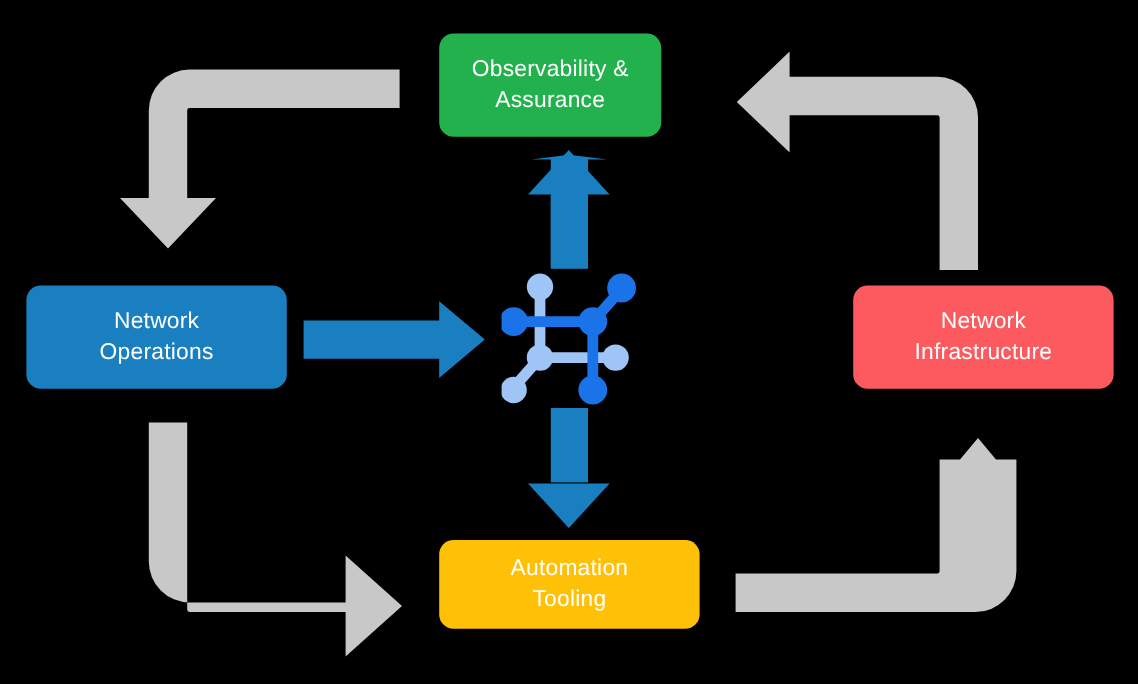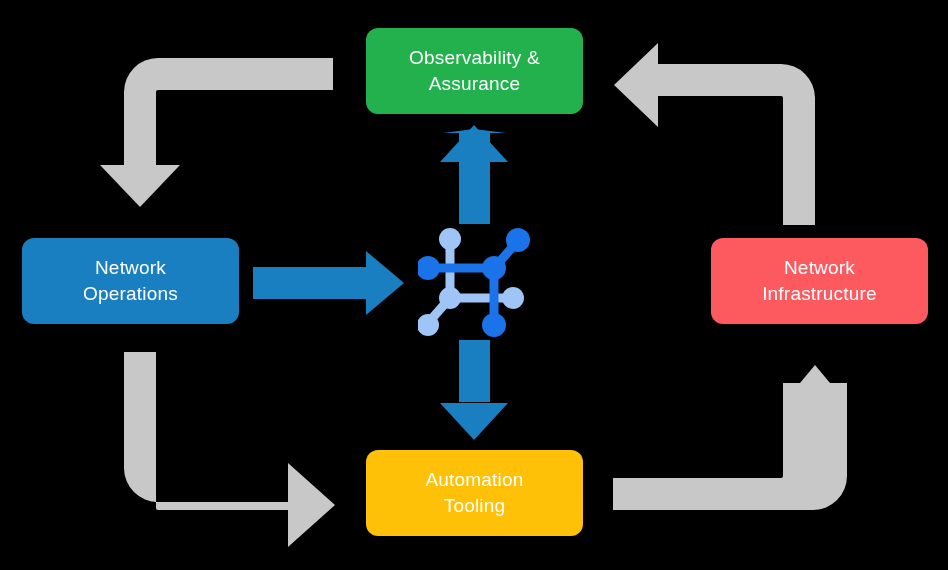--- a/index.html
+++ b/index.html
@@ -33,21 +33,21 @@
     padding: 6px 10px;
     user-select: none;
   }
   .node-box .label {
     display: block;
     white-space: pre-line;
   }
   #box-observability {
     left: 366px;
     top: 28px;
-    width: 217px;
+    width: 185px;
     height: 86px;
     background: #22b14c;
   }
   #box-network-operations {
     left: 22px;
     top: 238px;
     width: 217px;
     height: 86px;
     background: #1a7fc1;
   }
@@ -55,21 +55,21 @@
     left: 711px;
     top: 238px;
     width: 217px;
     height: 86px;
     background: #fd5a5f;
   }
   #box-automation-tooling {
     left: 366px;
     top: 450px;
     width: 217px;
-    height: 86px;
+    height: 74px;
     background: #ffc107;
   }
   .svg-layer {
     position: absolute;
     left: 0;
     top: 0;
     width: 948px;
     height: 570px;
   }
   .center-icon {

